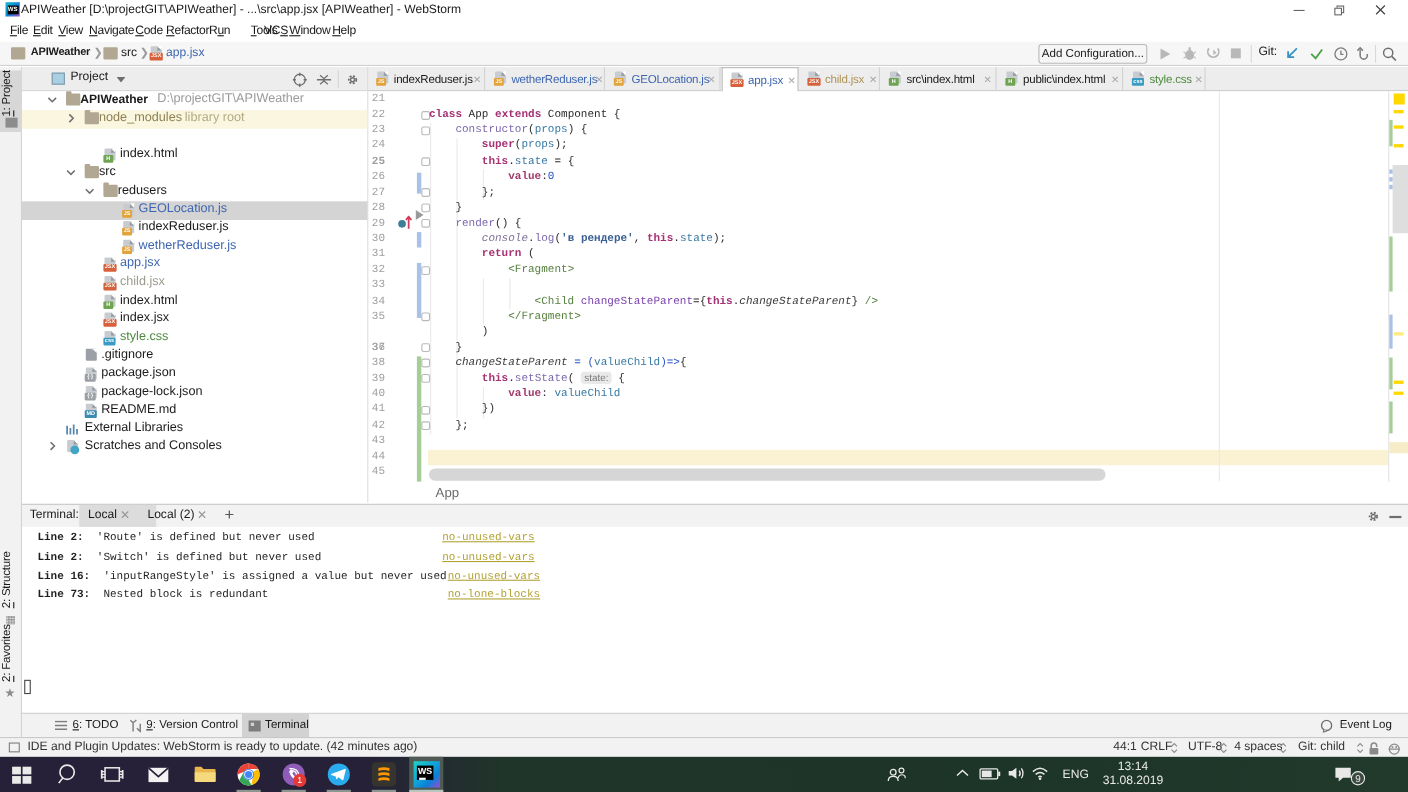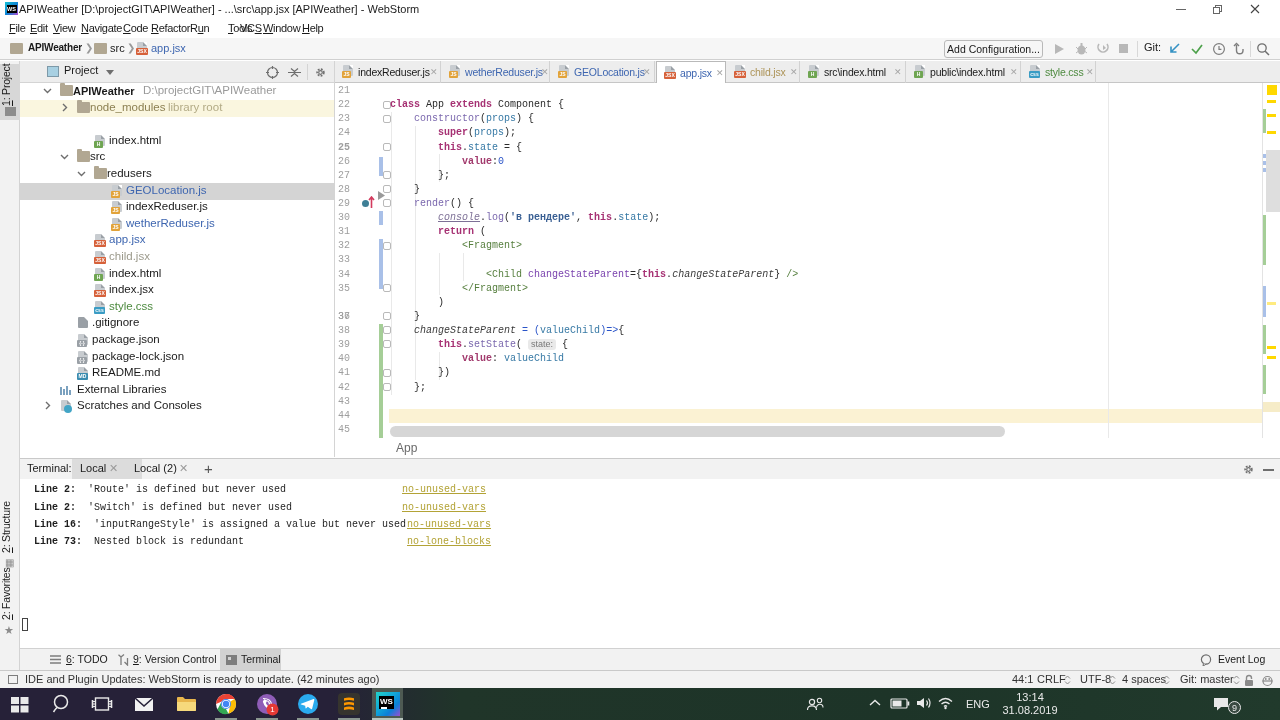--- a/index.html
+++ b/index.html
@@ -43,21 +43,21 @@
 #editor{left:335px;top:83px;width:945px;height:355px;background:#fff;font-family:"Liberation Mono",monospace;font-size:10px;}
 .cl-line{position:absolute;left:55px;white-space:pre;height:15px;line-height:14px;color:#2b2b2b;}
 .lnum{position:absolute;left:1px;width:14px;text-align:right;color:#9e9e9e;line-height:14px;font-size:10px;}
 .k{color:#a63173;font-weight:bold;}
 .fn{color:#7b68ae;}
 .pa{color:#3779a5;}
 .key{color:#a23a6d;font-weight:bold;}
 .num{color:#2a54c8;}
 .str{color:#395f93;font-weight:bold;}
 .it{font-style:italic;color:#3a3a3a;}
-.cons{font-style:italic;color:#7d7096;text-decoration:underline;}
+.cons{font-style:italic;color:#7d7096;}
 .tag{color:#567f3e;}
 .attr{color:#7a42ae;}
 .bl{color:#2a54c8;}
 .hint{display:inline-block;background:#e9e9e9;border-radius:3px;color:#787878;font-family:"Liberation Sans",sans-serif;font-size:9px;padding:0 3px;line-height:11px;}
 .vbar{position:absolute;width:4px;left:44px;}
 .vblue{background:#a9c0e8;}
 .vgreen{background:#a5ce97;}
 .fold{position:absolute;left:48px;width:8px;height:8px;border:1px solid #b9b9b9;border-radius:2px;background:#fff;}
 .guide{position:absolute;width:1px;background:#e9e9e9;}
 
@@ -550,21 +550,21 @@
   <span class="abs" style="left:1198px;top:4px;">Event Log</span>
 </div>
 
 <div id="status" class="abs">
   <div class="abs" style="left:8px;top:4px;width:10px;height:9px;border:1px solid #7d7d7d;"></div>
   <span class="abs" style="left:25px;top:2px;">IDE and Plugin Updates: WebStorm is ready to update. (42 minutes ago)</span>
   <span class="abs" style="left:1012px;top:2px;">44:1</span>
   <span class="abs" style="left:1037px;top:2px;">CRLF</span>
   <span class="abs" style="left:1080px;top:2px;">UTF-8</span>
   <span class="abs" style="left:1122px;top:2px;">4 spaces</span>
-  <span class="abs" style="left:1180px;top:2px;">Git: master</span>
+  <span class="abs" style="left:1180px;top:2px;">Git: child</span>
   <svg class="abs" style="left:1064px;top:4px;" width="7" height="10">
       <path d="M1 3.5 L3.5 1 L6 3.5 M1 6.5 L3.5 9 L6 6.5" fill="none" stroke="#8a8a8a" stroke-width="1"></path>
     </svg>
   <svg class="abs" style="left:1109px;top:4px;" width="7" height="10">
       <path d="M1 3.5 L3.5 1 L6 3.5 M1 6.5 L3.5 9 L6 6.5" fill="none" stroke="#8a8a8a" stroke-width="1"></path>
     </svg>
   <svg class="abs" style="left:1163px;top:4px;" width="7" height="10">
       <path d="M1 3.5 L3.5 1 L6 3.5 M1 6.5 L3.5 9 L6 6.5" fill="none" stroke="#8a8a8a" stroke-width="1"></path>
     </svg>
   <svg class="abs" style="left:1233px;top:4px;" width="7" height="10">

